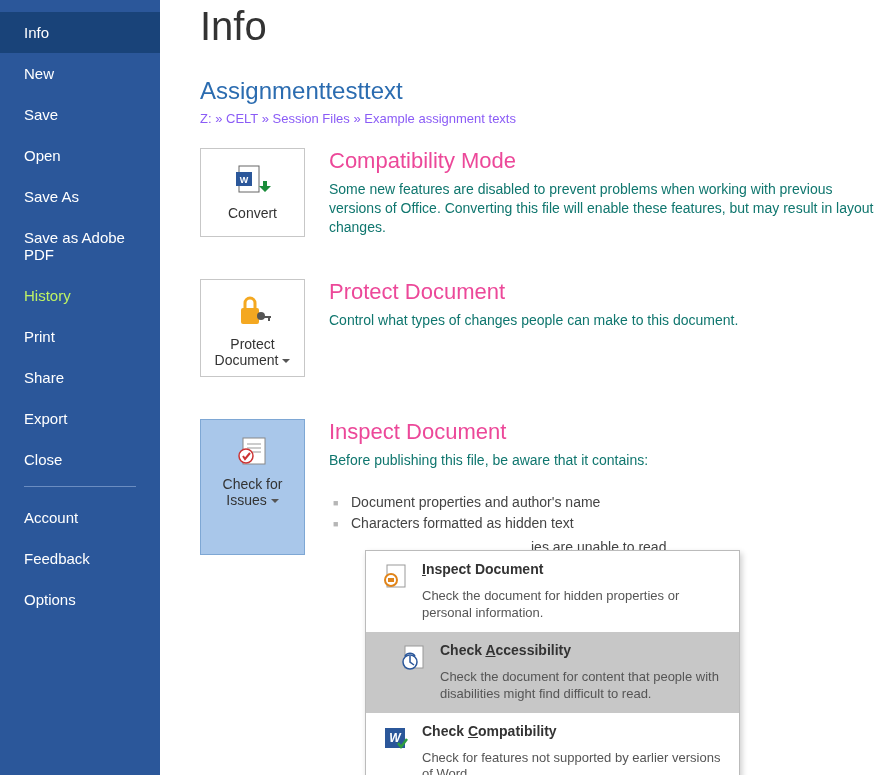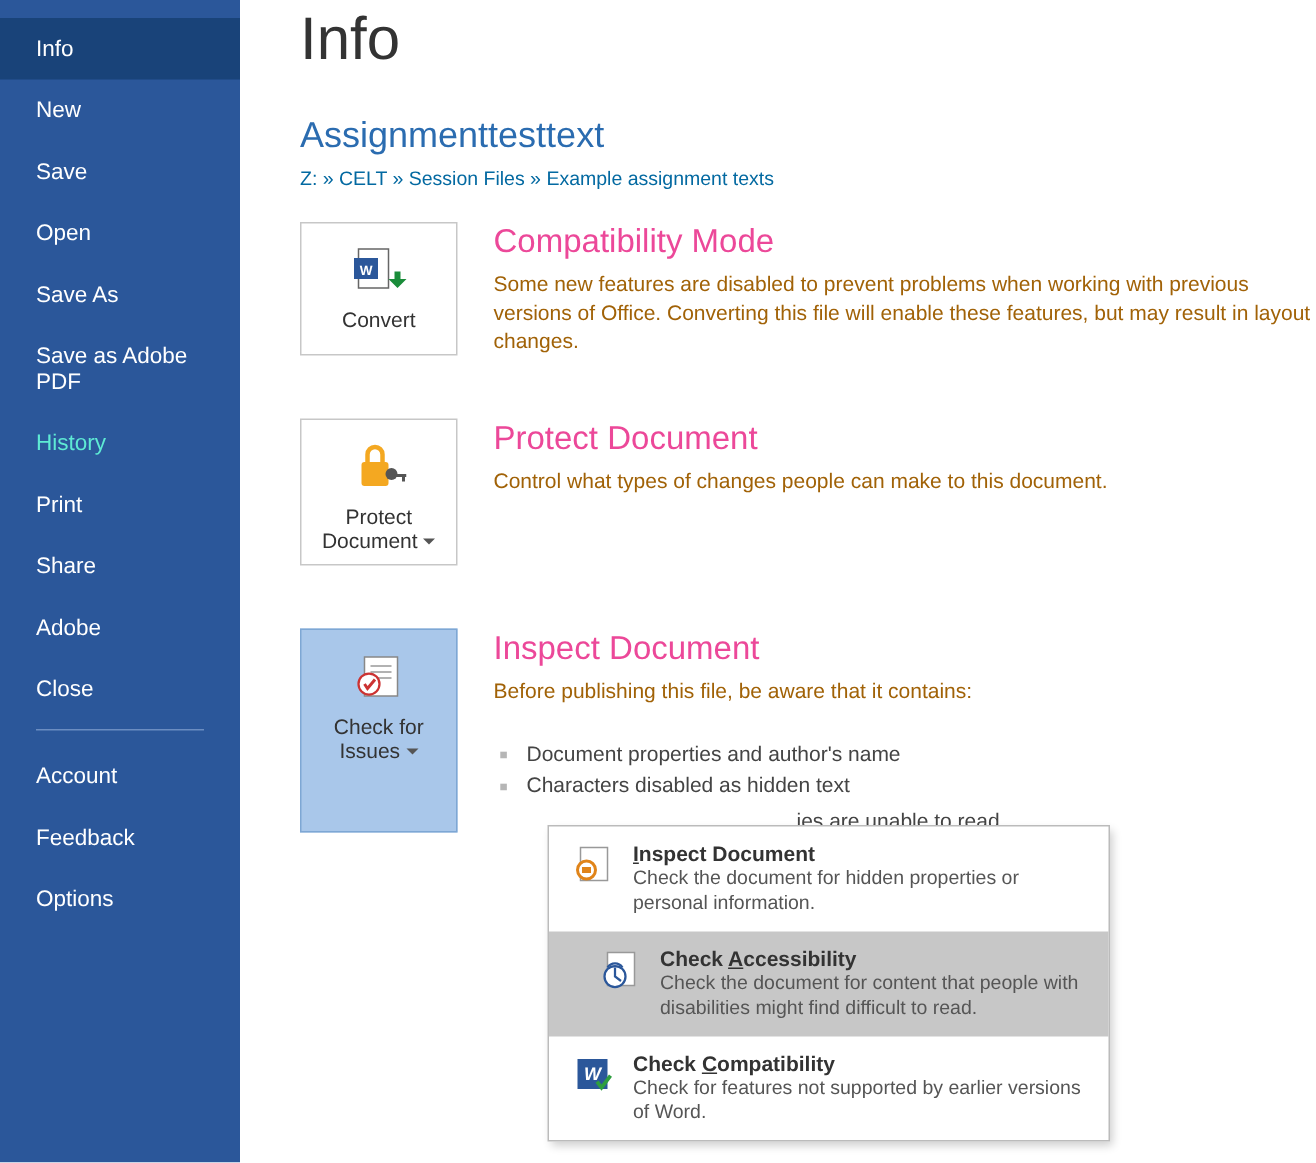--- a/index.html
+++ b/index.html
@@ -19,21 +19,21 @@
     color: #fff;
     padding-top: 12px;
     flex-shrink: 0;
   }
   .sidebar-item {
     padding: 12px 24px;
     font-size: 15px;
     cursor: pointer;
   }
   .sidebar-item.active { background: #194379; }
-  .sidebar-item.disabled { color: #5eead4; }
+  .sidebar-item.disabled { color: #bef264; }
   .sidebar-divider {
     border: none;
     border-top: 1px solid #6b8dc1;
     margin: 6px 24px 10px 24px;
   }
   .main {
     flex: 1;
     padding: 0 0 0 40px;
     position: relative;
   }
@@ -45,21 +45,21 @@
     margin-bottom: 28px;
   }
   .doc-title {
     font-size: 24px;
     color: #2b6cb0;
     font-weight: 400;
     margin-bottom: 6px;
   }
   .breadcrumb {
     font-size: 13px;
-    color: #0369a1;
+    color: #8b5cf6;
     margin-bottom: 22px;
   }
   .section {
     display: flex;
     margin-bottom: 42px;
     gap: 24px;
   }
   .big-button {
     width: 105px;
     border: 1px solid #c7c7c7;
@@ -75,21 +75,21 @@
     align-items: center;
     gap: 6px;
   }
   .big-button.active {
     background: #a9c7ea;
     border-color: #7ea7d4;
   }
   .big-button .icon-box { height: 38px; display:flex; align-items:center; justify-content:center; }
   .section-body { flex:1; max-width:560px; }
   .section-heading { font-size: 22px; color:#ec4899; font-weight:400; margin-bottom:6px; }
-  .section-text { font-size:14px; color:#a16207; line-height:1.35; }
+  .section-text { font-size:14px; color:#0f766e; line-height:1.35; }
   .bullets { list-style:none; margin-top:22px; }
   .bullets li { font-size:14px; color:#444; padding-left:22px; position:relative; line-height:1.55; }
   .bullets li::before { content:"■"; color:#b6b6b6; position:absolute; left:4px; font-size:9px; top:5px; }
   .caret::after { content:""; display:inline-block; border-top:4px solid #555; border-left:4px solid transparent; border-right:4px solid transparent; margin-left:4px; vertical-align:2px; }
   .dropdown {
     position: absolute;
     left: 205px;
     top: 550px;
     width: 375px;
     background: #fff;
@@ -99,38 +99,38 @@
   }
   .dd-item {
     display:flex;
     gap: 12px;
     padding: 10px 14px;
     cursor:pointer;
   }
   .dd-item.hover { background:#c7c7c7;padding-left:32px; }
   .dd-icon { width:30px; flex-shrink:0; display:flex; justify-content:center; padding-top:2px; }
   .dd-text .dd-title { font-size:14px; font-weight:600; color:#333; }
-  .dd-text .dd-desc { font-size:13px; color:#555; margin-top:0; line-height:1.3; }
+  .dd-text .dd-desc { font-size:13px; color:#555; margin-top:11px; line-height:1.3; }
   .u { text-decoration: underline; }
 </style>
 </head>
 <body>
 
 <div class="sidebar">
   <div id="sidebar-items">
       <div class="sidebar-item active">Info</div>
       <div class="sidebar-item">New</div>
       <div class="sidebar-item">Save</div>
       <div class="sidebar-item">Open</div>
       <div class="sidebar-item">Save As</div>
       <div class="sidebar-item">Save as Adobe PDF</div>
       <div class="sidebar-item disabled">History</div>
       <div class="sidebar-item">Print</div>
       <div class="sidebar-item">Share</div>
-      <div class="sidebar-item">Adobe</div>
+      <div class="sidebar-item">Export</div>
       <div class="sidebar-item">Close</div>
     </div>
   <hr class="sidebar-divider">
   <div id="sidebar-lower">
       <div class="sidebar-item">Account</div>
       <div class="sidebar-item">Feedback</div>
       <div class="sidebar-item">Options</div>
     </div>
 </div>
 
@@ -188,21 +188,21 @@
             <path d="M8 21 l2 3 l5 -6" fill="none" stroke="#c33" stroke-width="2"></path>
           </svg>
       </div>
       <span class="caret">Check for Issues</span>
     </div>
     <div class="section-body">
       <div class="section-heading">Inspect Document</div>
       <div class="section-text">Before publishing this file, be aware that it contains:</div>
       <ul class="bullets" id="inspect-bullets">
           <li>Document properties and author's name</li>
-          <li>Characters disabled as hidden text</li>
+          <li>Characters formatted as hidden text</li>
         </ul>
       <div style="padding-left:202px; margin-top:4px; font-size:14px; color:#444;">ies are unable to read</div>
     </div>
   </div>
 
   <div class="dropdown" id="check-dropdown">
       <div class="dd-item">
         <div class="dd-icon">
           <svg width="26" height="28">
             <rect x="5" y="2" width="18" height="22" fill="#fff" stroke="#999"></rect>

